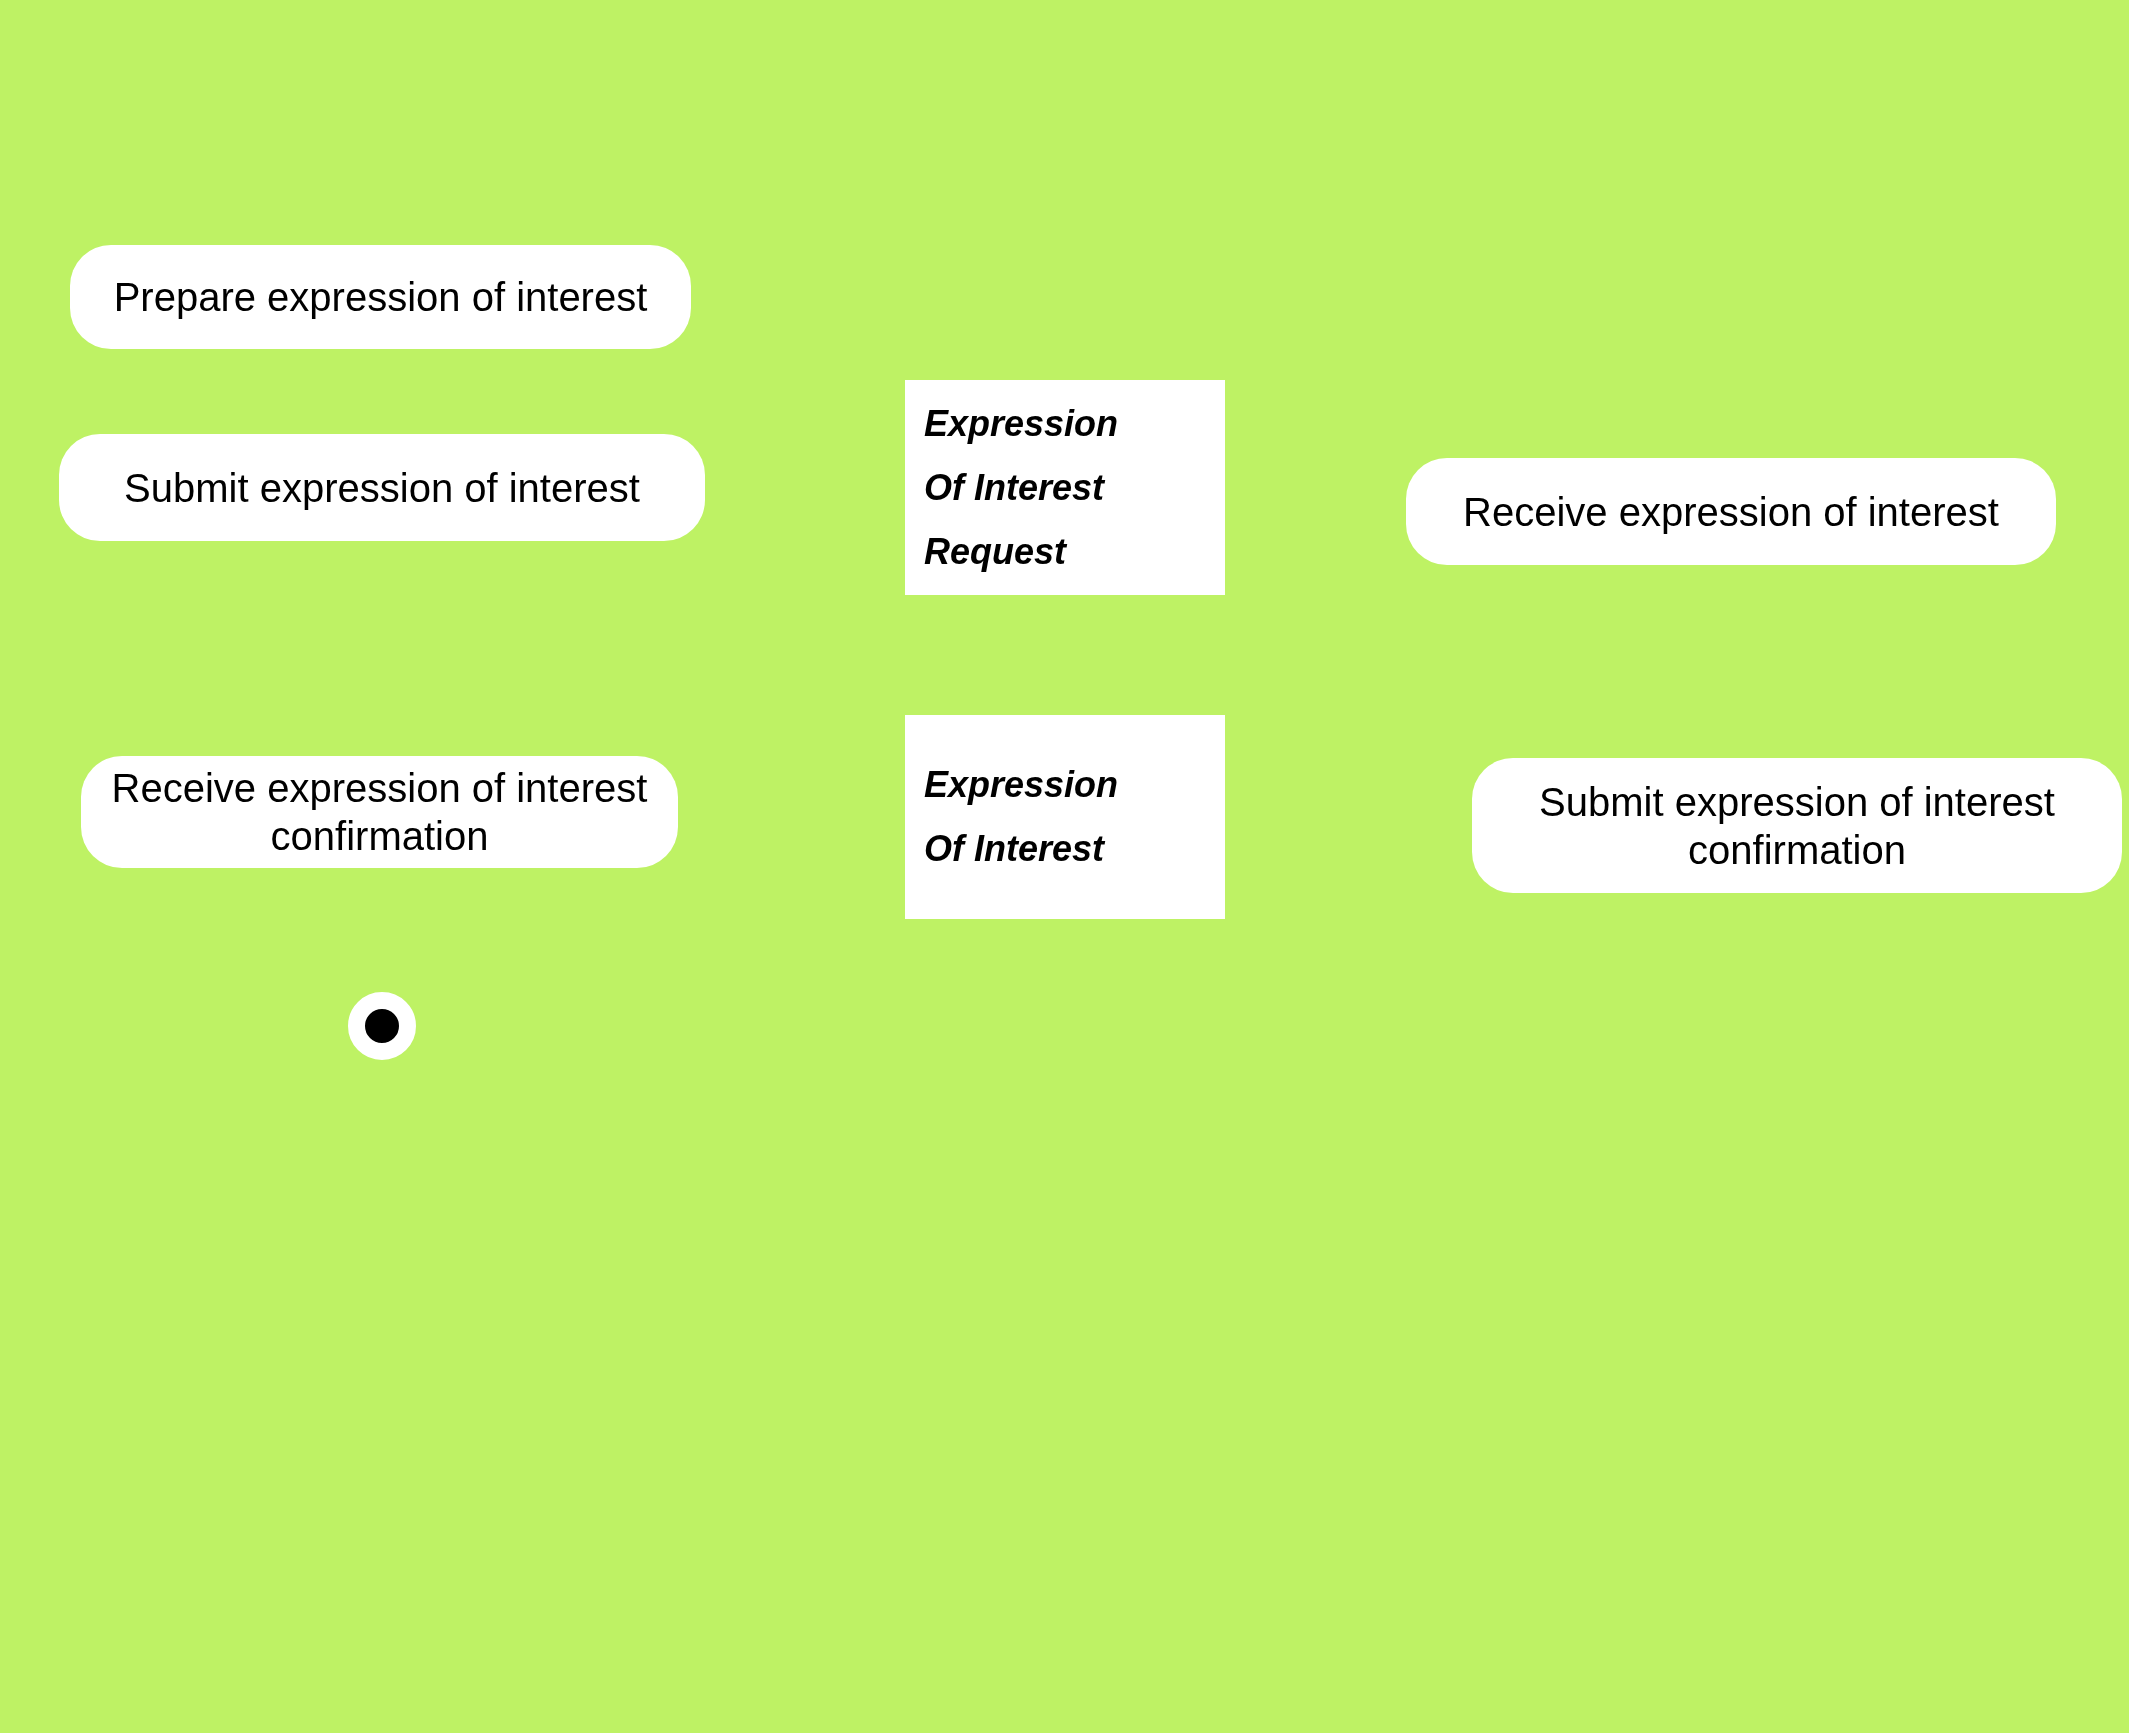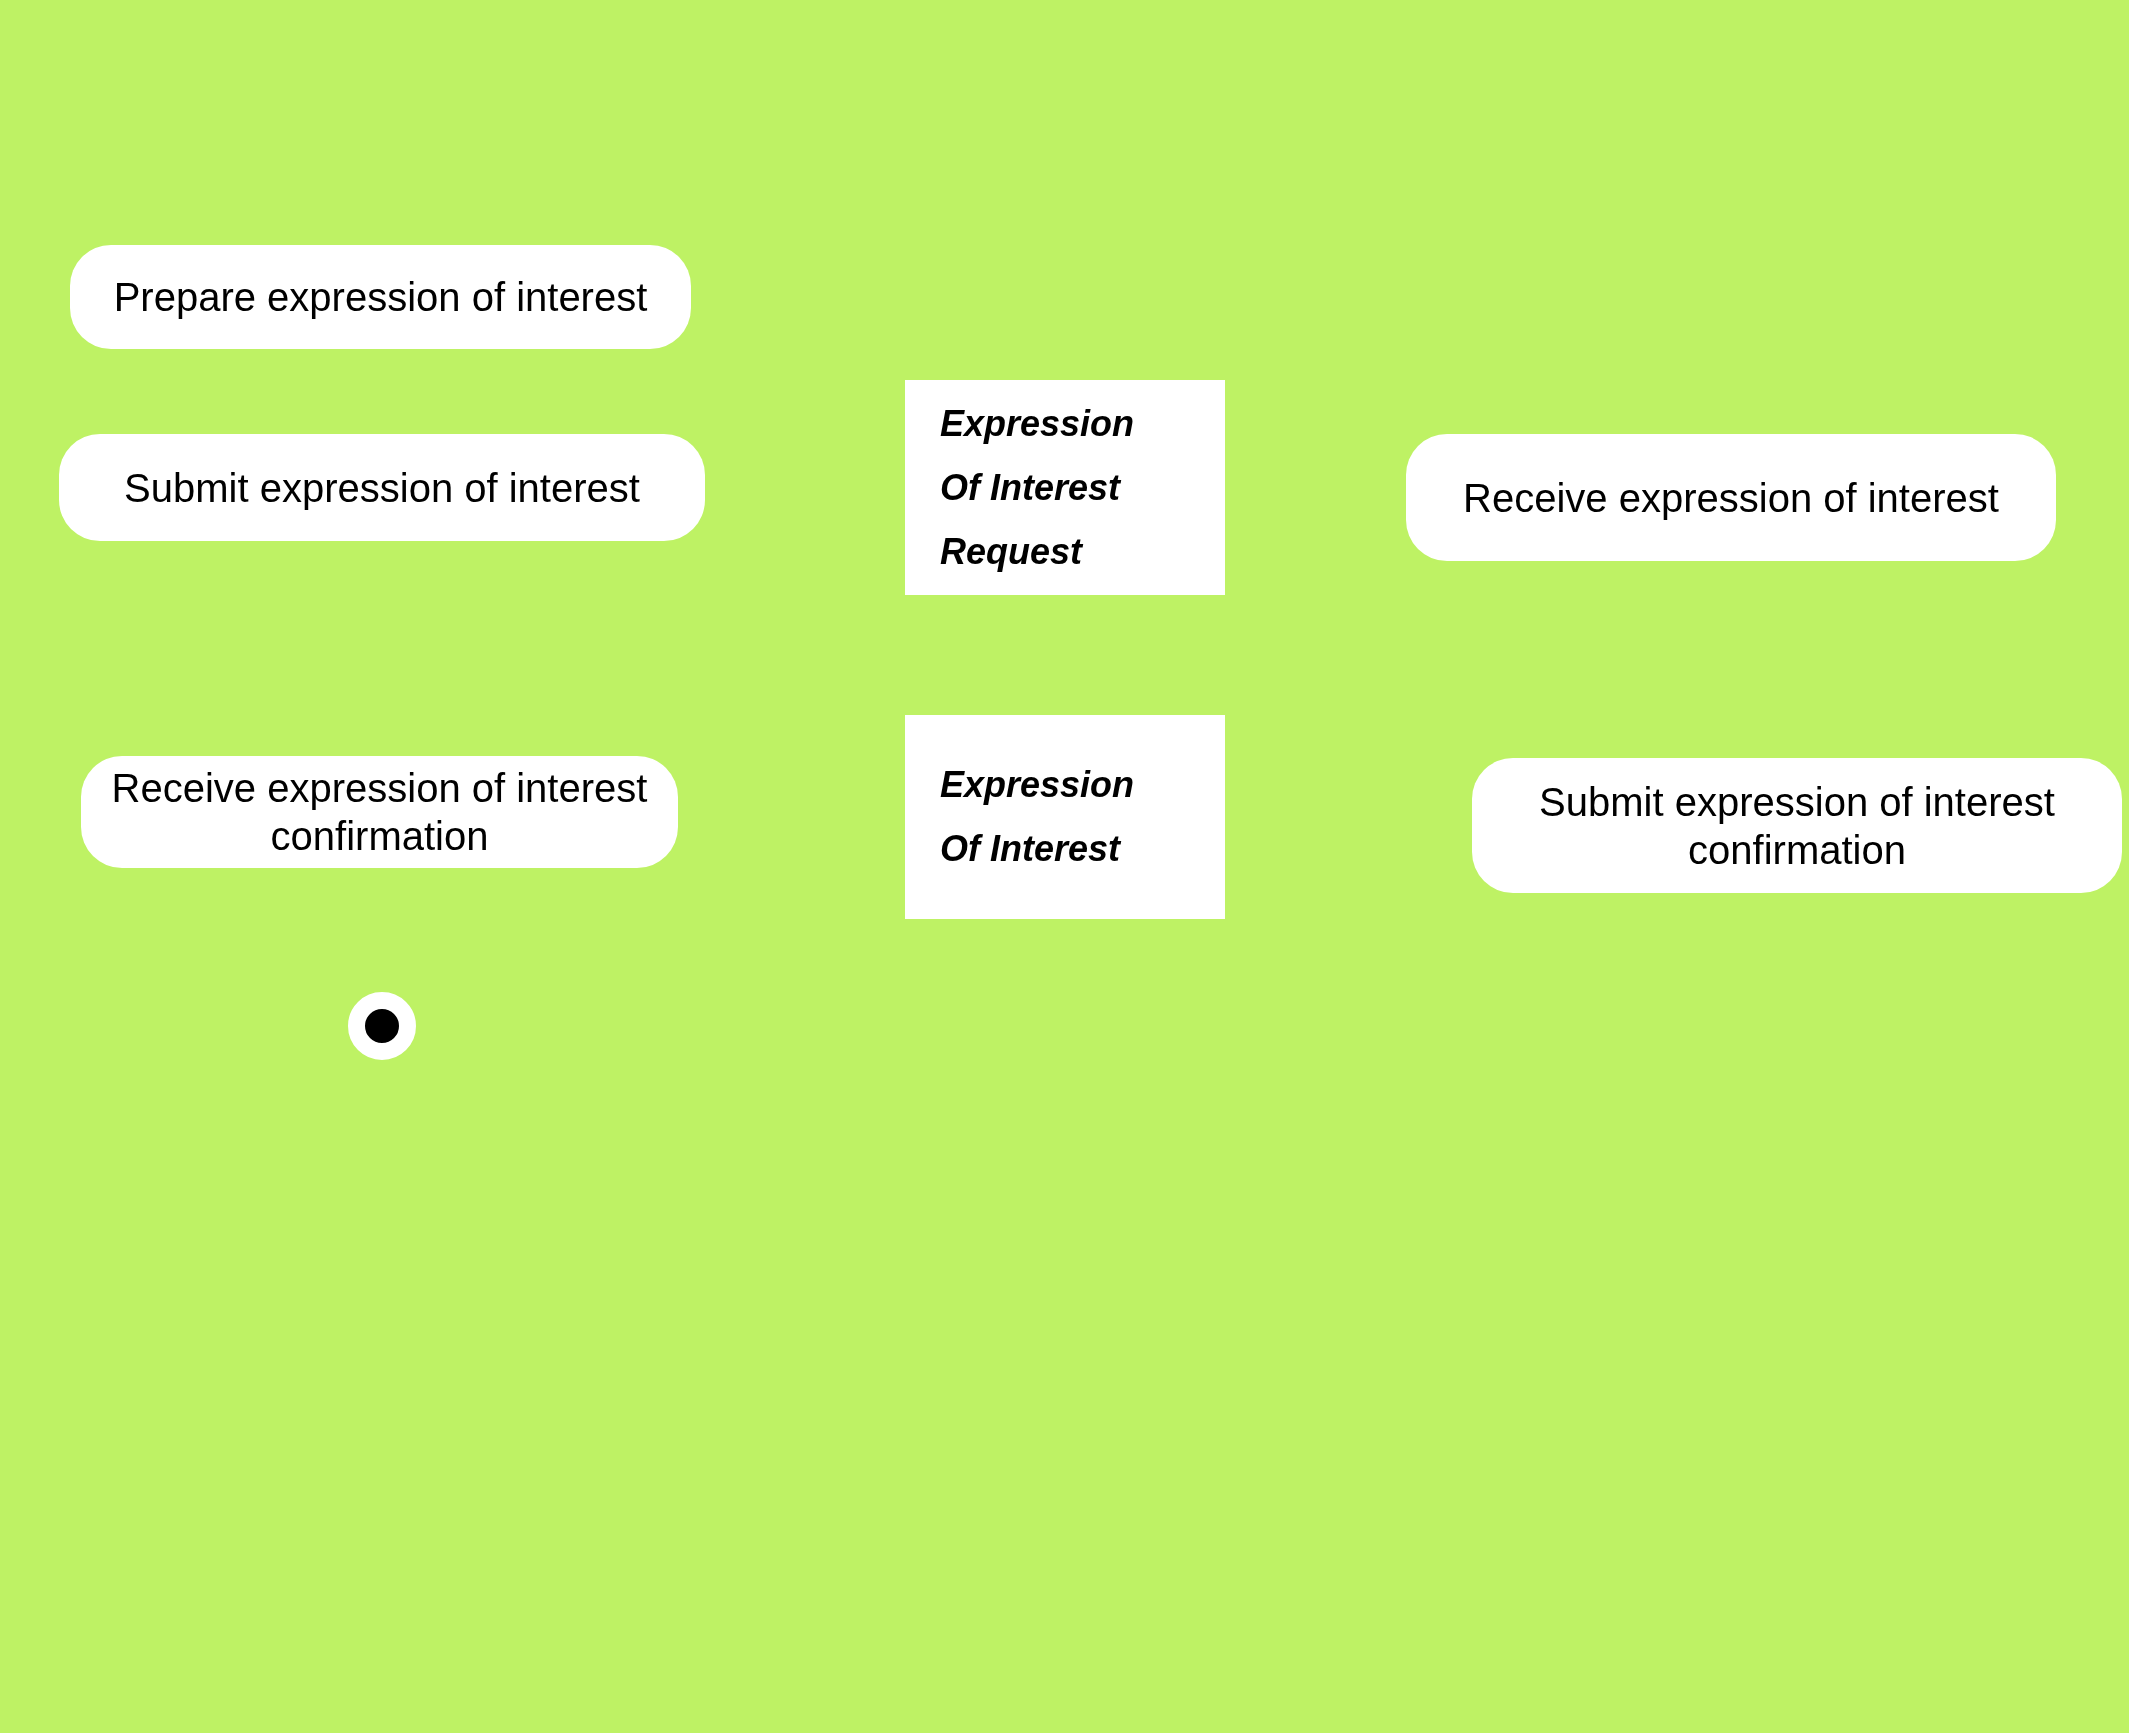--- a/index.html
+++ b/index.html
@@ -28,33 +28,33 @@
     text-align: center;
     font-size: 40px;
     line-height: 48px;
     color: #000000;
     padding: 0 12.4px;
     box-sizing: border-box;
   }
   #task-prepare            { left: 70px;  top: 245px;  width: 621px; height: 104px; }
   #task-submit             { left: 59px;   top: 434px;  width: 646px; height: 107px; }
   #task-receive-conf       { left: 81px;  top: 756px; width: 597px;  height: 112px; text-align: center; }
-  #task-receive            { left: 1406px; top: 434px;  width: 650px; height: 127px; }
+  #task-receive            { left: 1406px; top: 458px;  width: 650px; height: 107px; }
   #task-submit-conf        { left: 1472px; top: 758px; width: 650px; height: 135px; }
   .message-box {
     position: absolute;
     background: #ffffff;
     display: flex;
     flex-direction: column;
     justify-content: center;
     font-size: 36px;
     font-weight: bold;
     font-style: italic;
     line-height: 64px;
-    padding-left: 35px;
+    padding-left: 19px;
     box-sizing: border-box;
     color: #000000;
   }
   #message-request  { left: 905px; top: 380px;  width: 320px; height: 215px; }
   #message-response { left: 905px; top: 715px; width: 320px; height: 204px; }
   .end-event {
     position: absolute;
     left: 348px;
     top: 992px;
     width: 34px;

